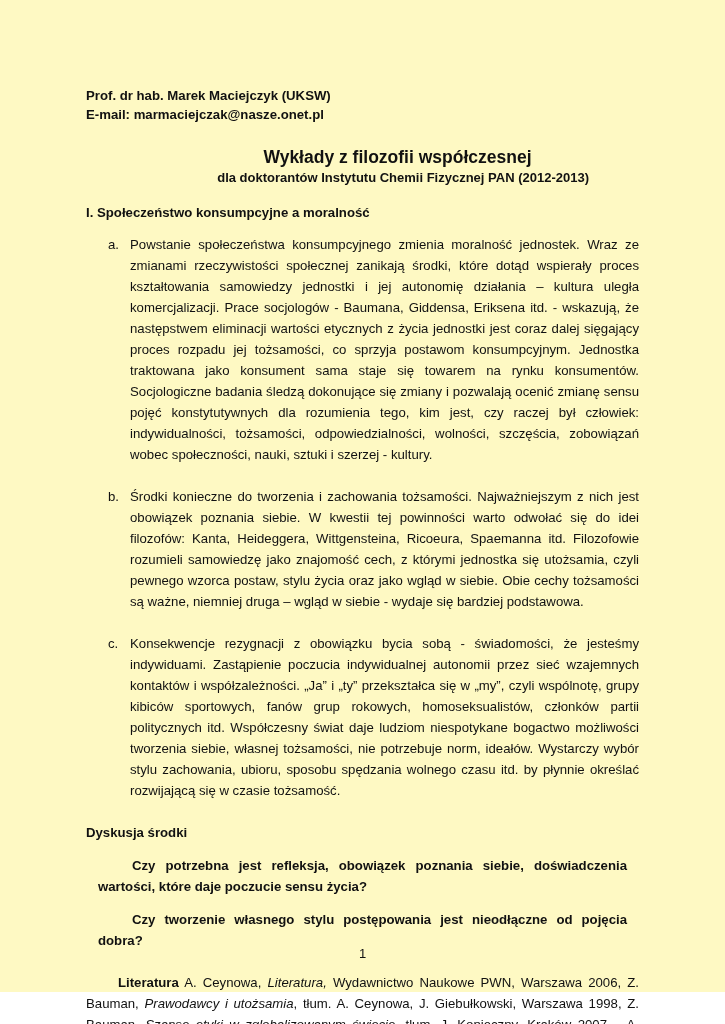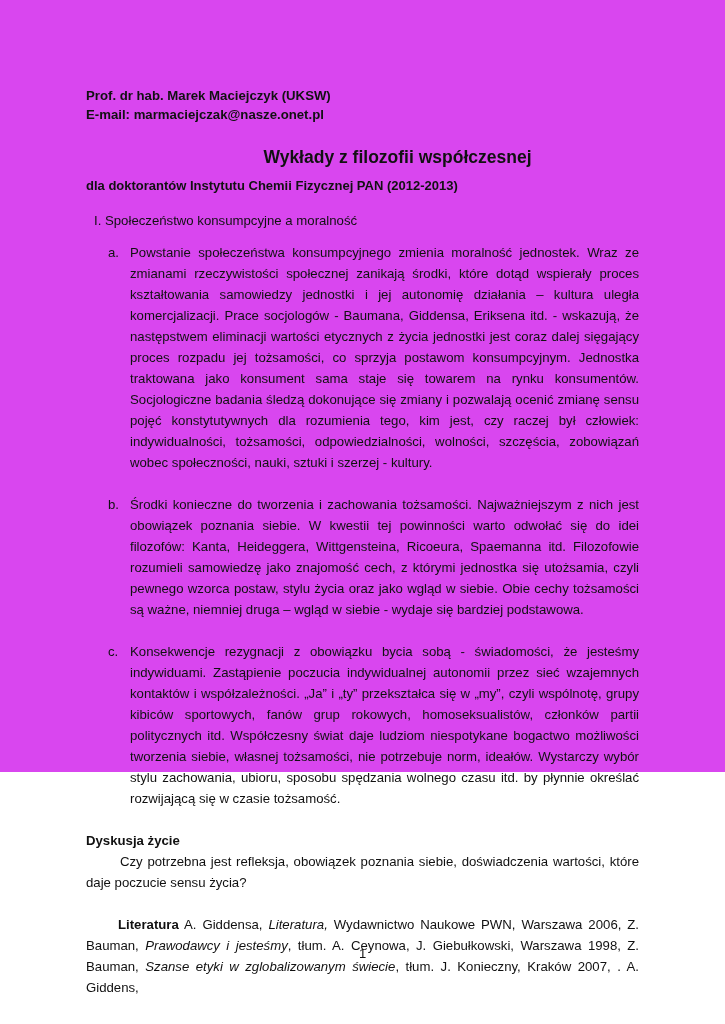--- a/index.html
+++ b/index.html
@@ -2,44 +2,44 @@
 <html><head>
   <meta charset="utf-8">
   <style>
     html, body { margin: 0; padding: 0; background: #ffffff; }
     body {
       width: 725px; height: 1024px; position: relative; overflow: hidden;
       font-family: "Liberation Sans", "DejaVu Sans", sans-serif;
       color: #111111;
     }
     .page {
-      position: absolute; left: 0; top: 0; width: 725px; height: 772px; background: #d946ef;
+      position: absolute; left: 0; top: 0; width: 725px; height: 992px; background: #fef9c3;
     }
     .content {
       position: absolute; left: 86px; top: 86px; width: 553px;
       font-size: 13.2px; line-height: 21px;
     }
     .author { font-weight: bold; margin: 0; line-height: 19px; }
     .title {
       text-align: center; font-weight: bold; font-size: 17.5px;
-      margin: 22px 0 8px 0; line-height: 22px; padding-left: 70px;
+      margin: 22px 0 0 0; line-height: 22px; padding-left: 70px;
     }
     .subtitle {
-      font-weight: bold; font-size: 13px; margin: 0; line-height: 20px;
+      text-align: right; font-weight: bold; font-size: 13px; margin: 0; line-height: 20px;
       padding-right: 50px;
     }
-    .section-heading { font-weight: normal; margin: 14px 0 0 8px; line-height: 21px; }
+    .section-heading { font-weight: bold; margin: 14px 0 0 0; line-height: 21px; }
     ol.items { list-style: none; margin: 11px 0 0 0; padding: 0; }
     ol.items li {
       position: relative; padding-left: 44px; margin-bottom: 21px;
       text-align: justify;
     }
     ol.items li .marker { position: absolute; left: 22px; top: 0; }
     .discussion-title { font-weight: bold; margin: 0; }
-    .question { text-indent: 34px; text-align: justify; margin: 0; }
+    .question { text-indent: 34px; text-align: justify; margin: 12px; font-weight: bold; }
     .literature { margin-top: 21px; text-align: justify; }
     .literature .lit-label { font-weight: bold; padding-left: 32px; }
     .literature i { font-style: italic; }
     .page-number {
       position: absolute; left: 0; width: 725px; top: 946px; text-align: center;
       font-size: 13px;
     }
   </style>
 </head>
 <body>
@@ -63,21 +63,22 @@
         <span class="marker">b.</span>
         <span>Środki konieczne do tworzenia i zachowania tożsamości. Najważniejszym z nich jest obowiązek poznania siebie. W kwestii tej powinności warto odwołać się do idei filozofów: Kanta, Heideggera, Wittgensteina, Ricoeura, Spaemanna itd. Filozofowie rozumieli samowiedzę jako znajomość cech, z którymi jednostka się utożsamia, czyli pewnego wzorca postaw, stylu życia oraz jako wgląd w siebie. Obie cechy tożsamości są ważne, niemniej druga – wgląd w siebie - wydaje się bardziej podstawowa.</span>
       </li>
       <li>
         <span class="marker">c.</span>
         <span>Konsekwencje rezygnacji z obowiązku bycia sobą - świadomości, że jesteśmy indywiduami.  Zastąpienie poczucia indywidualnej autonomii przez sieć wzajemnych kontaktów i współzależności. „Ja” i „ty” przekształca się w „my”, czyli wspólnotę, grupy kibiców sportowych, fanów grup rokowych, homoseksualistów, członków partii politycznych itd. Współczesny świat daje ludziom niespotykane bogactwo możliwości tworzenia siebie, własnej tożsamości, nie potrzebuje norm, ideałów. Wystarczy wybór stylu zachowania, ubioru, sposobu spędzania wolnego czasu itd. by płynnie określać rozwijającą się w czasie tożsamość.</span>
       </li>
     </ol>
 
     <div>
-      <p class="discussion-title">Dyskusja życie</p>
+      <p class="discussion-title">Dyskusja środki</p>
       <p class="question">Czy potrzebna jest refleksja, obowiązek poznania siebie, doświadczenia wartości, które daje poczucie sensu życia?</p>
+      <p class="question">Czy tworzenie własnego stylu postępowania jest nieodłączne od pojęcia dobra?</p>
     </div>
 
-    <p class="literature"><span class="lit-label">Literatura</span><span> A. Giddensa, </span><i>Literatura,</i><span> Wydawnictwo Naukowe PWN, Warszawa 2006, Z. Bauman, </span><i>Prawodawcy i jesteśmy</i><span>, tłum. A. Ceynowa, J. Giebułkowski, Warszawa 1998, Z. Bauman, </span><i>Szanse etyki w zglobalizowanym świecie</i><span>, tłum. J. Konieczny, Kraków 2007, .  A. Giddens, </span></p>
+    <p class="literature"><span class="lit-label">Literatura</span><span> A. Ceynowa, </span><i>Literatura,</i><span> Wydawnictwo Naukowe PWN, Warszawa 2006, Z. Bauman, </span><i>Prawodawcy i utożsamia</i><span>, tłum. A. Ceynowa, J. Giebułkowski, Warszawa 1998, Z. Bauman, </span><i>Szanse etyki w zglobalizowanym świecie</i><span>, tłum. J. Konieczny, Kraków 2007, .  A. Giddens, </span></p>
   </div>
 
   <div class="page-number">1</div>
 </div>
 
 </body></html>

